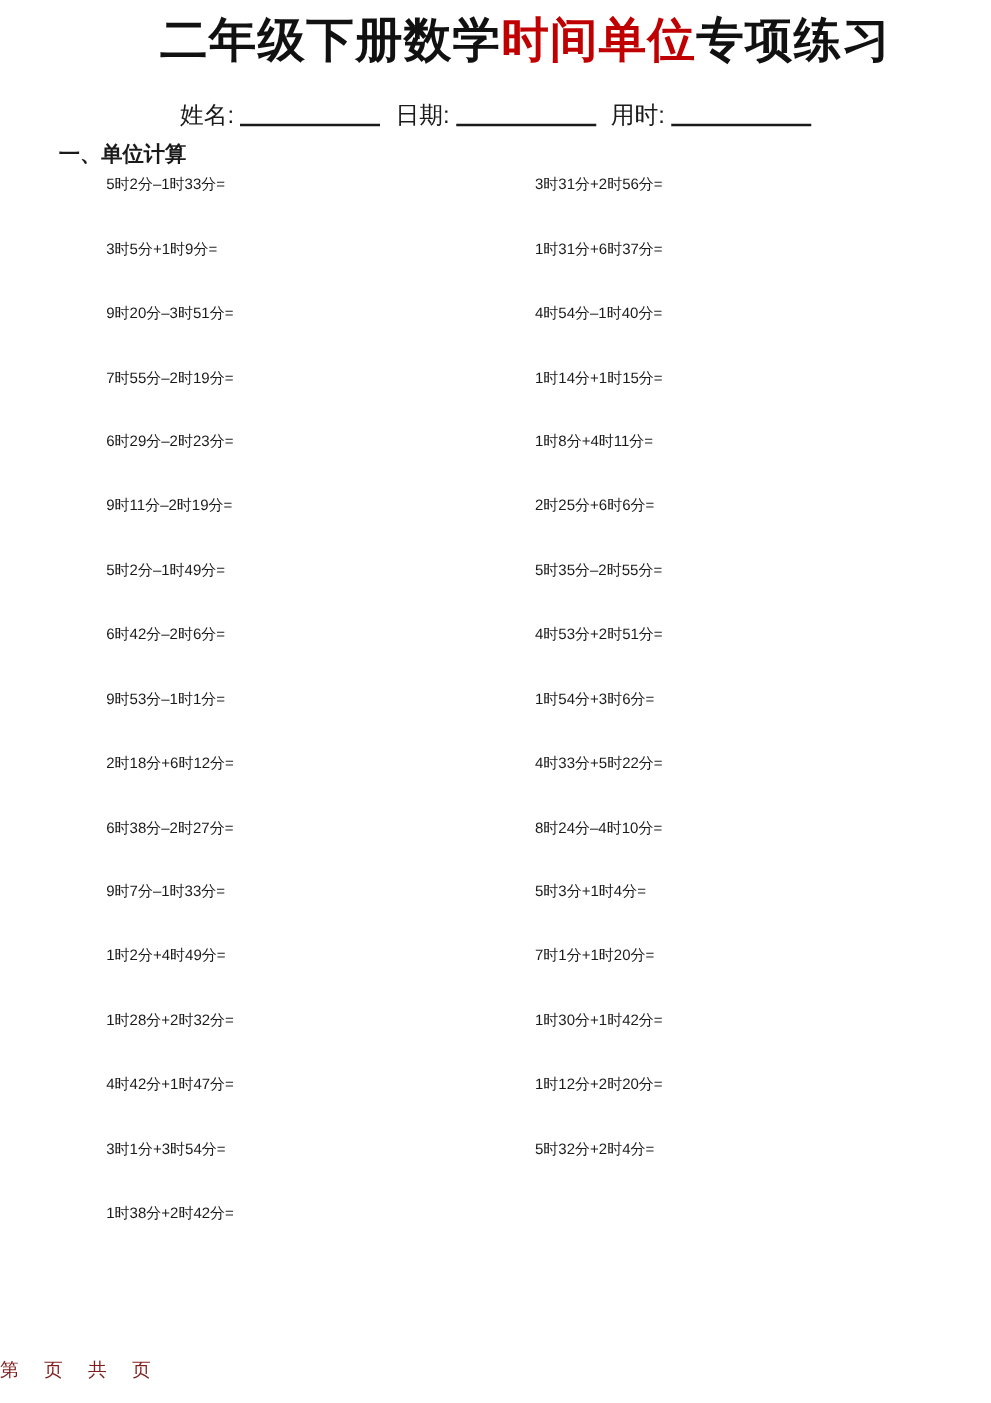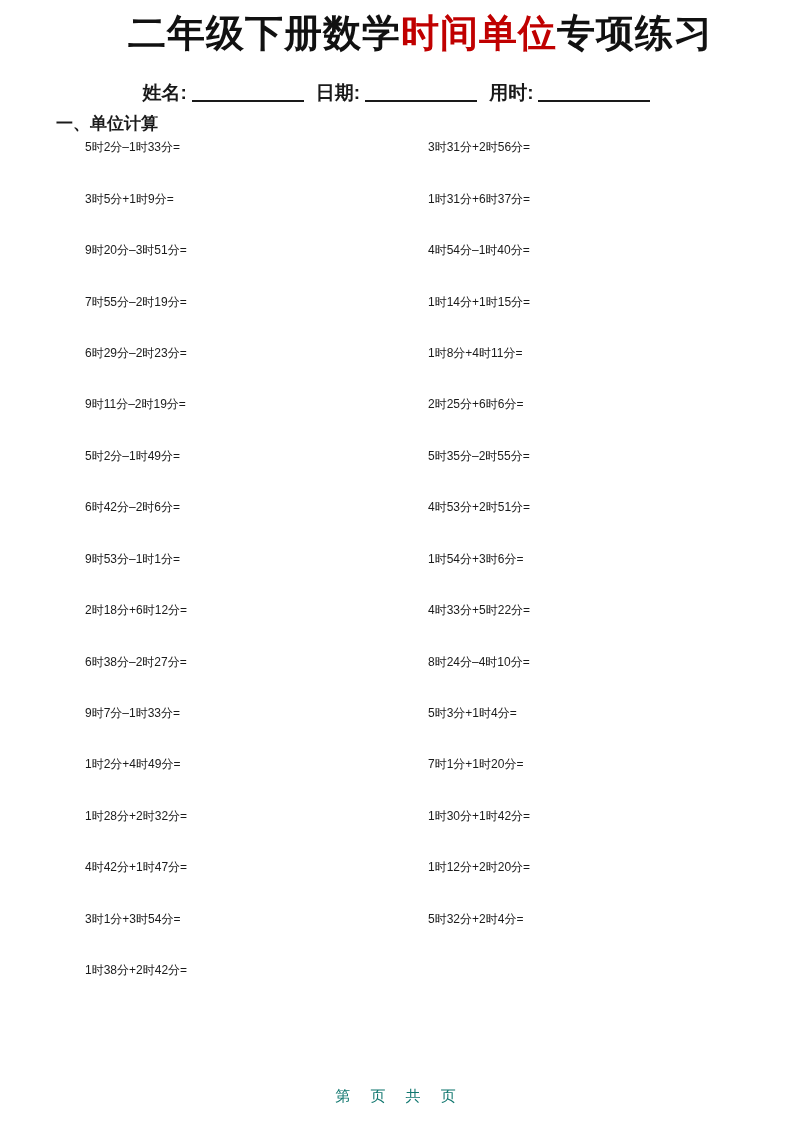--- a/index.html
+++ b/index.html
@@ -34,35 +34,34 @@
   .title .highlight { font-weight: 700; }
   .header-line {
     position: absolute;
     top: 80px;
     left: 0;
     width: 100%;
     text-align: center;
     font-size: 19px;
     line-height: 26px;
     white-space: nowrap;
-    font-weight: bold;
   }
   .header-field { display: inline-block; margin: 0 6px; }
   .header-field .blank {
     display: inline-block;
     width: 112px;
     height: 18px;
     margin-left: 5px;
     border-bottom: 2px solid #1a1a1a;
     vertical-align: -3px;
   }
   .section-heading {
     position: absolute;
     top: 113px;
-    left: 56px;
+    left: 47px;
     font-size: 17px;
     font-weight: 700;
     line-height: 22px;
   }
   .problems {
     position: absolute;
     top: 122px;
     left: 85px;
     right: 0;
     display: grid;
@@ -70,25 +69,25 @@
     grid-auto-rows: 51.45px;
     align-items: center;
     font-size: 12px;
   }
   .problem-cell { white-space: nowrap; }
   .footer {
     position: absolute;
     top: 1087px;
     left: 0;
     width: 100%;
-    text-align: center;
+    text-align: left;
     font-size: 15px;
     letter-spacing: 2px;
     word-spacing: 12px;
-    color: #0f766e;
+    color: #7f1d1d;
   }
 </style>
 </head>
 <body>
 
 <div class="page">
 
   <h1 class="title"><span>二年级下册数学</span><span class="highlight" style="color: rgb(192, 0, 0);">时间单位</span><span>专项练习</span></h1>
 
   <div class="header-line" id="header-fields"><span class="header-field"><span>姓名:</span><span class="blank"></span></span><span class="header-field"><span>日期:</span><span class="blank"></span></span><span class="header-field"><span>用时:</span><span class="blank"></span></span></div>

